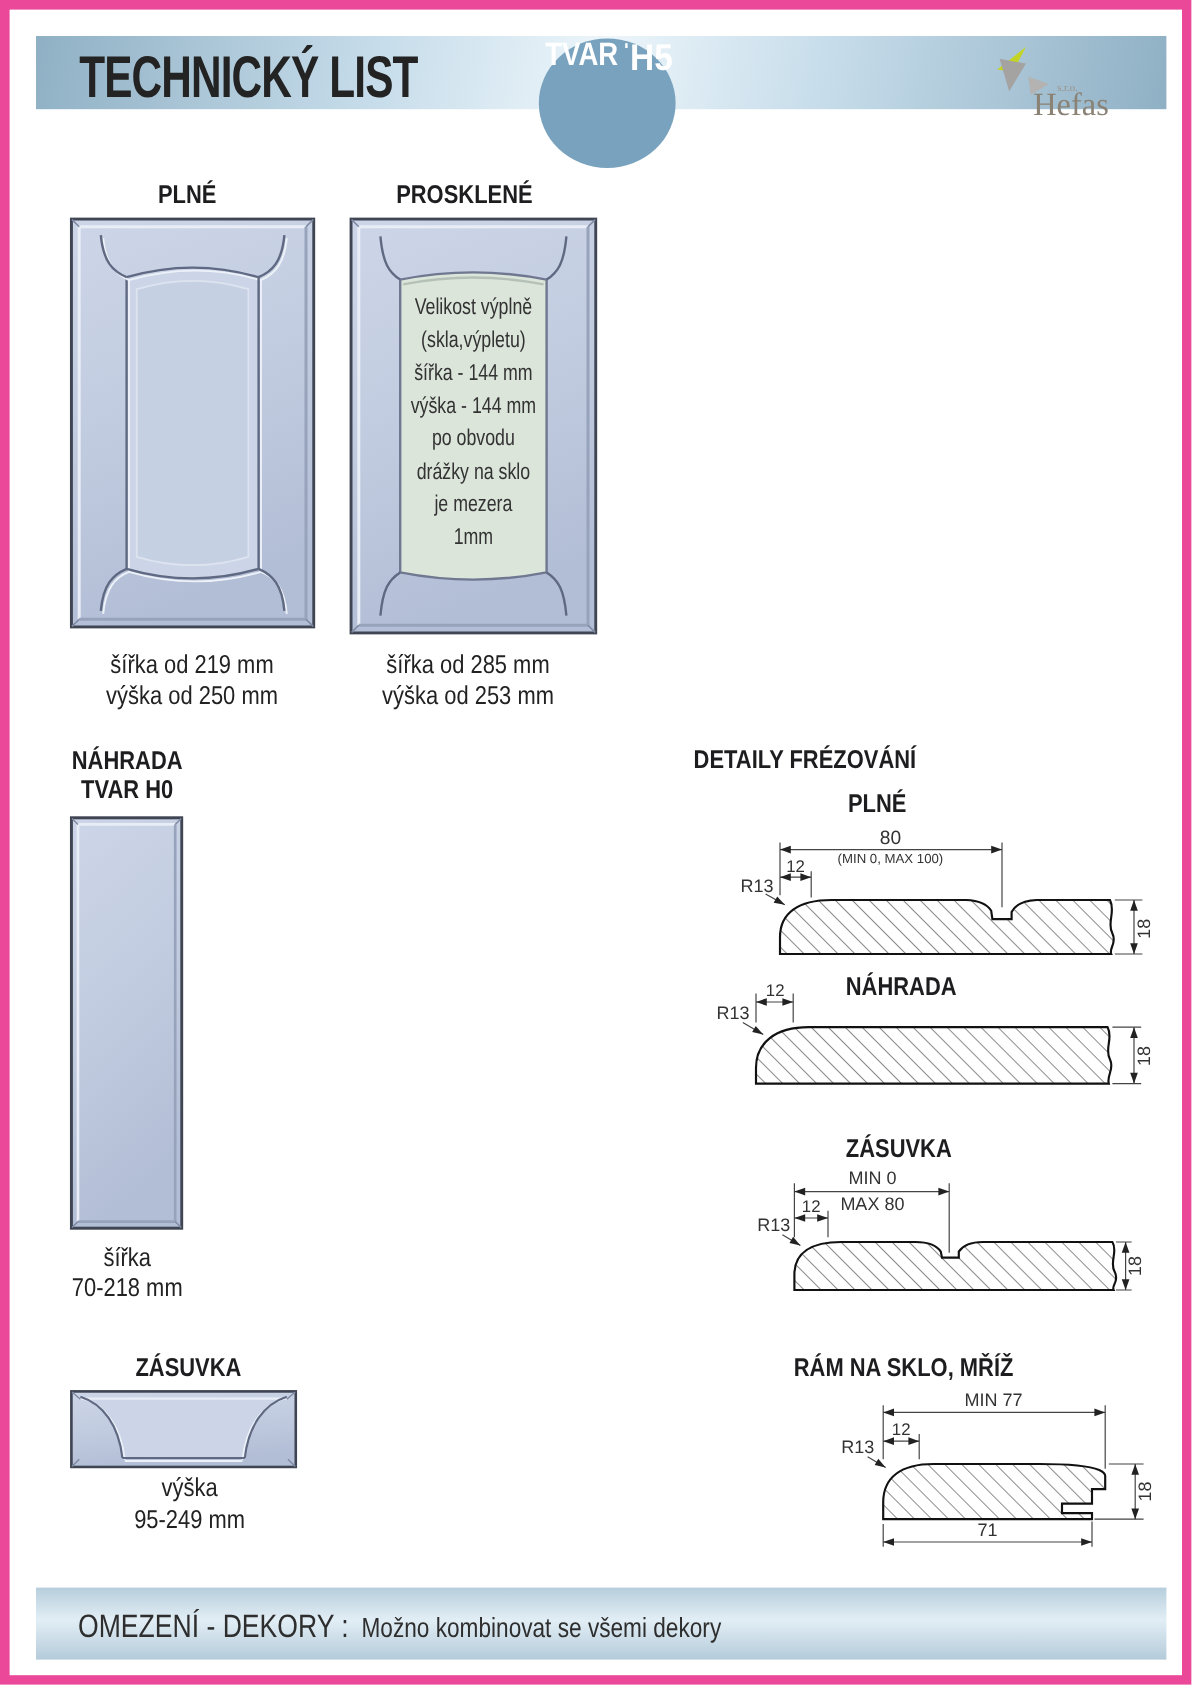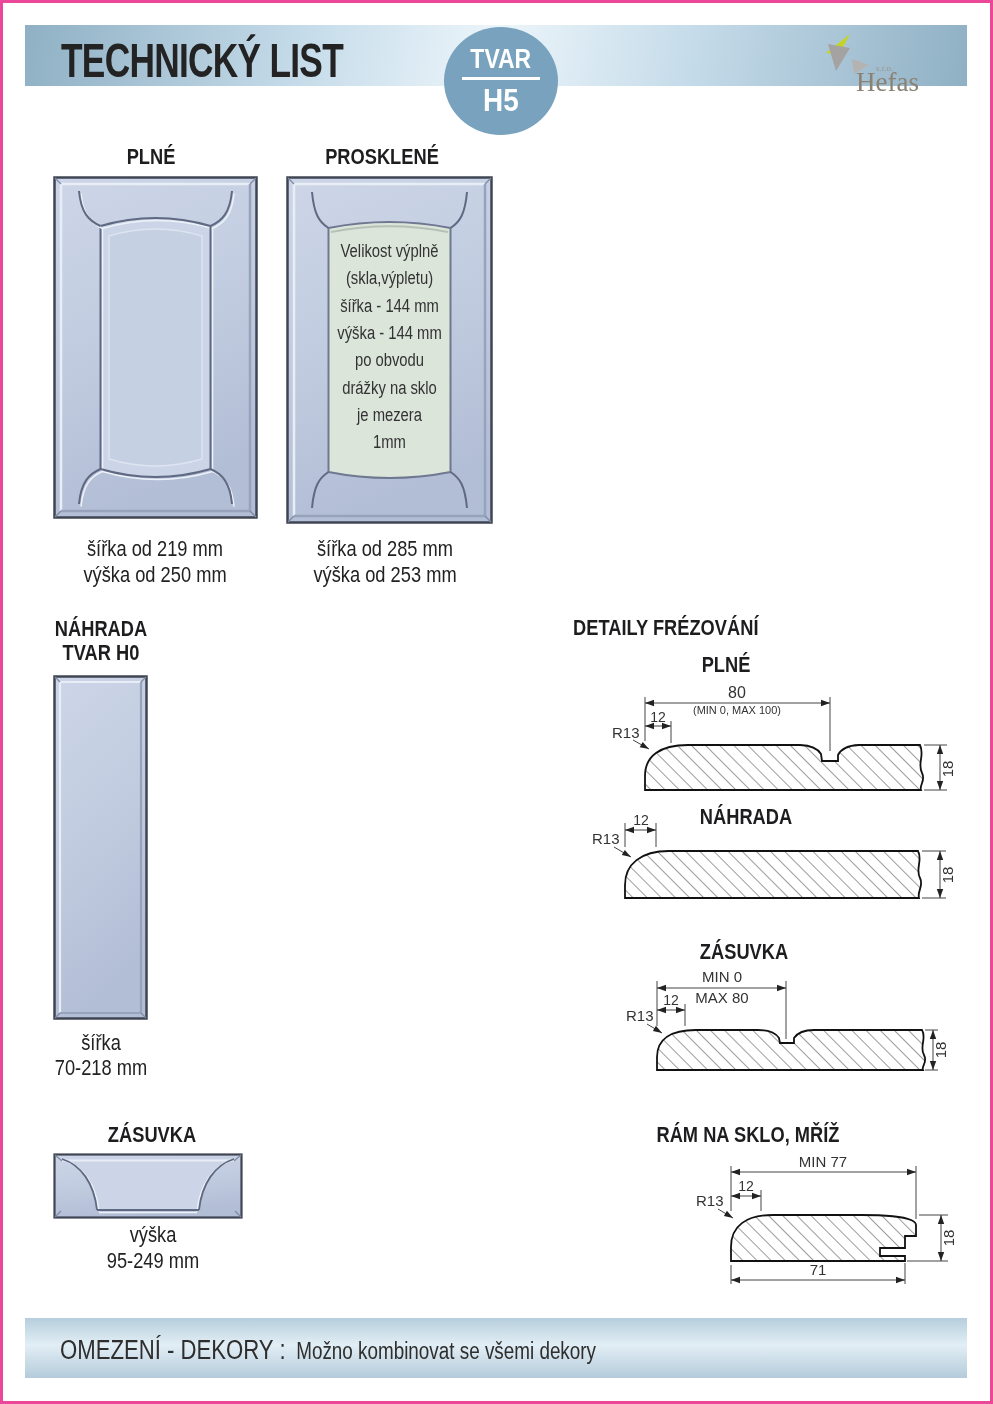--- a/index.html
+++ b/index.html
@@ -1,26 +1,26 @@
 <!DOCTYPE html>
 <html><head>
 <meta charset="utf-8">
 <style>
   html,body{margin:0;padding:0;background:#fff;}
-  .page{position:relative;width:993px;height:1404px;background:#fff;border:3px solid #ec4899;
+  .page{position:relative;width:993px;height:1404px;background:#fff;border:8px solid #ec4899;
         box-sizing:border-box;overflow:hidden;font-family:"Liberation Sans",sans-serif;}
   .abs{position:absolute;}
   .band{position:absolute;left:22px;top:22px;width:942px;height:61px;
         background:linear-gradient(100deg,#8fb0c4 0%,#c6dcea 30%,#ecf5fa 50%,#c6dcea 70%,#8fb0c4 100%);}
   .footer-band{position:absolute;left:22px;top:1315px;width:942px;height:60px;
         background:linear-gradient(180deg,#b6cedc 0%,#e2eef5 45%,#b4cbda 100%);}
   .page-title{position:absolute;left:58px;top:33px;font-size:49px;font-weight:700;color:#232323;
         line-height:1;letter-spacing:-1px;transform:scaleX(0.72);transform-origin:left top;white-space:nowrap;}
   .badge{position:absolute;left:441px;top:24px;width:114px;height:108px;background:#78a2bd;border-radius:50%;
-        display:flex;flex-direction:column;align-items:center;justify-content:center;z-index:3;}
+        display:flex;flex-direction:row;align-items:flex-start;justify-content:center;z-index:3;}
   .badge-top{font-size:27px;font-weight:700;color:#fff;transform:scaleX(0.85);line-height:1;}
   .badge-line{width:78px;height:3.5px;background:#fff;margin:4px 0 5px;}
   .badge-bottom{font-size:31px;font-weight:700;color:#fff;transform:scaleX(0.9);line-height:1;}
   .logo{position:absolute;left:815px;top:24px;width:150px;height:72px;}
   .logo-name{position:absolute;left:38px;top:8px;font-family:"Liberation Serif",serif;font-size:27px;color:#8a8275;margin-top:32px;}
   .logo-suffix{position:absolute;left:58px;top:36px;font-family:"Liberation Serif",serif;font-size:9px;color:#9b948a;text-align:center;}
   .lbl{position:absolute;font-weight:700;font-size:21.5px;color:#1d1d1f;white-space:nowrap;
         transform:translateX(-50%) scaleX(0.85);transform-origin:center top;line-height:1.1;}
   .lbl-left{position:absolute;font-weight:700;font-size:21.5px;color:#1d1d1f;white-space:nowrap;
         transform:scaleX(0.85);transform-origin:left top;line-height:1.1;}

